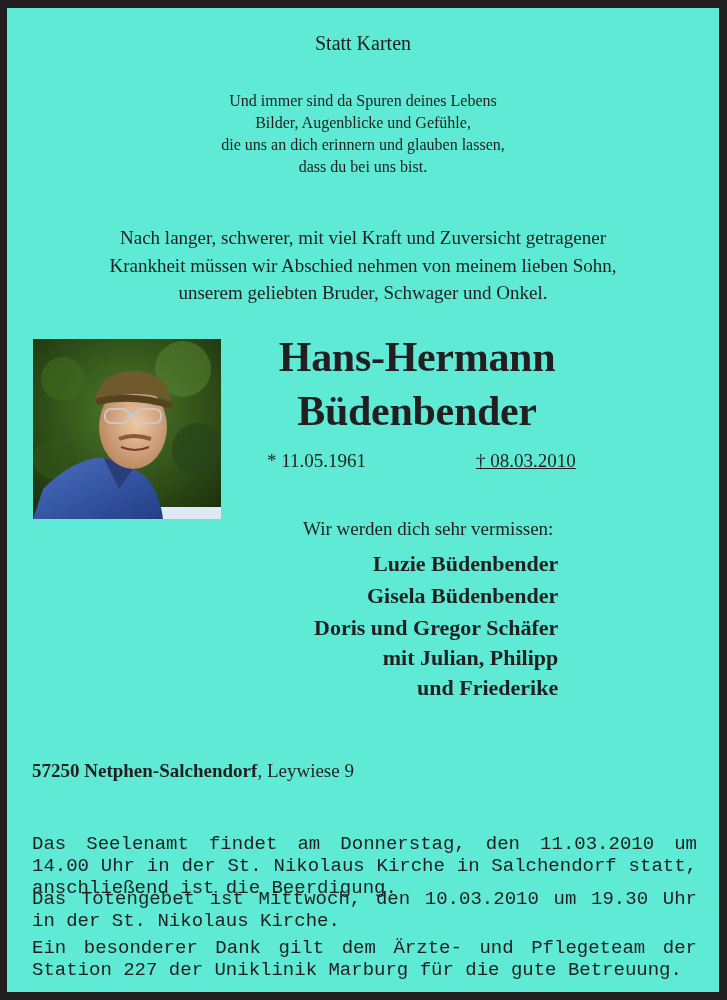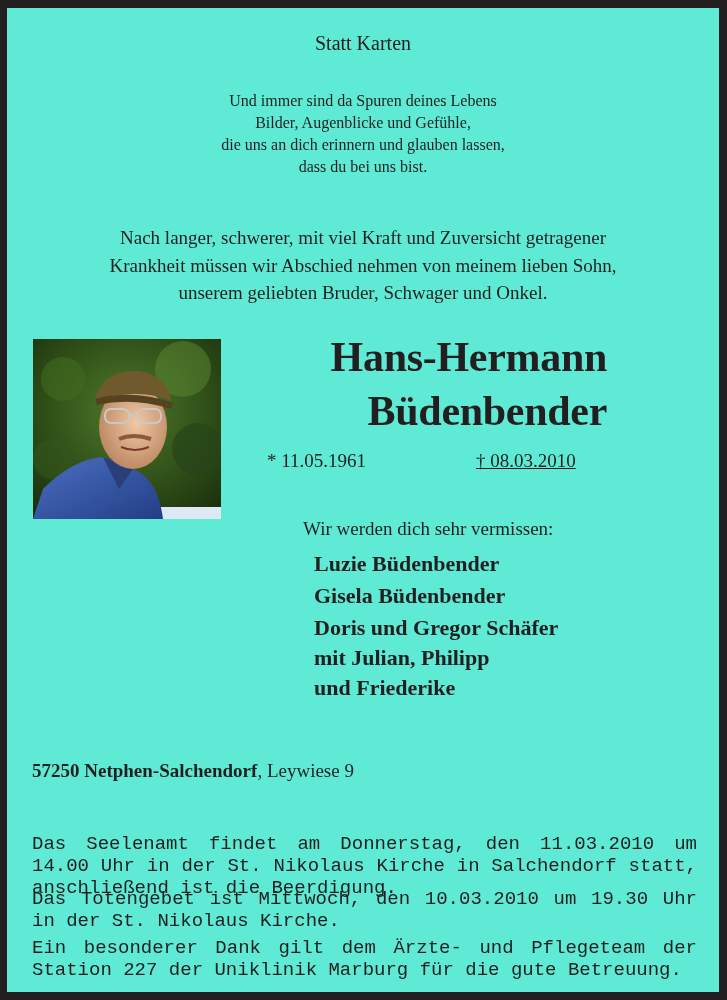--- a/index.html
+++ b/index.html
@@ -1,25 +1,25 @@
 <!DOCTYPE html>
 <html><head>
 <meta charset="utf-8">
 <style>
   html,body{margin:0;padding:0;}
   body{width:727px;height:1000px;background:#231f20;position:relative;overflow:hidden;
        font-family:"Liberation Serif","DejaVu Serif",serif;color:#231f20;}
   .page{position:absolute;left:7px;top:8px;width:712px;height:984px;background:#5eead4;}
-  .abs{position:absolute;}
+  .abs{position:absolute;text-align:right;}
   .center{text-align:center;}
   .title{top:24px;left:0;width:712px;font-size:20px;}
   .poem{top:82px;left:0;width:712px;font-size:16px;line-height:22px;}
   .intro{top:216px;left:0;width:712px;font-size:19px;line-height:27.5px;}
   .photo{left:26px;top:331px;width:188px;height:180px;overflow:hidden;}
-  .name{left:220px;width:380px;text-align:right;font-weight:bold;font-size:42px;letter-spacing:-0.3px;}
+  .name{left:220px;width:380px;text-align:center;font-weight:bold;font-size:42px;letter-spacing:-0.3px;}
   .name1{top:325px;}
   .name2{top:379px;}
   .date{top:442px;font-size:19px;}
   .born{left:260px;}
   .died{left:469px;text-decoration:underline;}
   .miss{top:510px;left:260px;font-size:19px;margin-left:36px;}
   .mourners{top:541px;left:260px;font-size:22px;font-weight:bold;line-height:30px;margin-left:47px;}
   .mourners div{height:32px;}
   .mourners .tight{height:30px;}
   .address{top:752px;left:25px;font-size:19px;}

